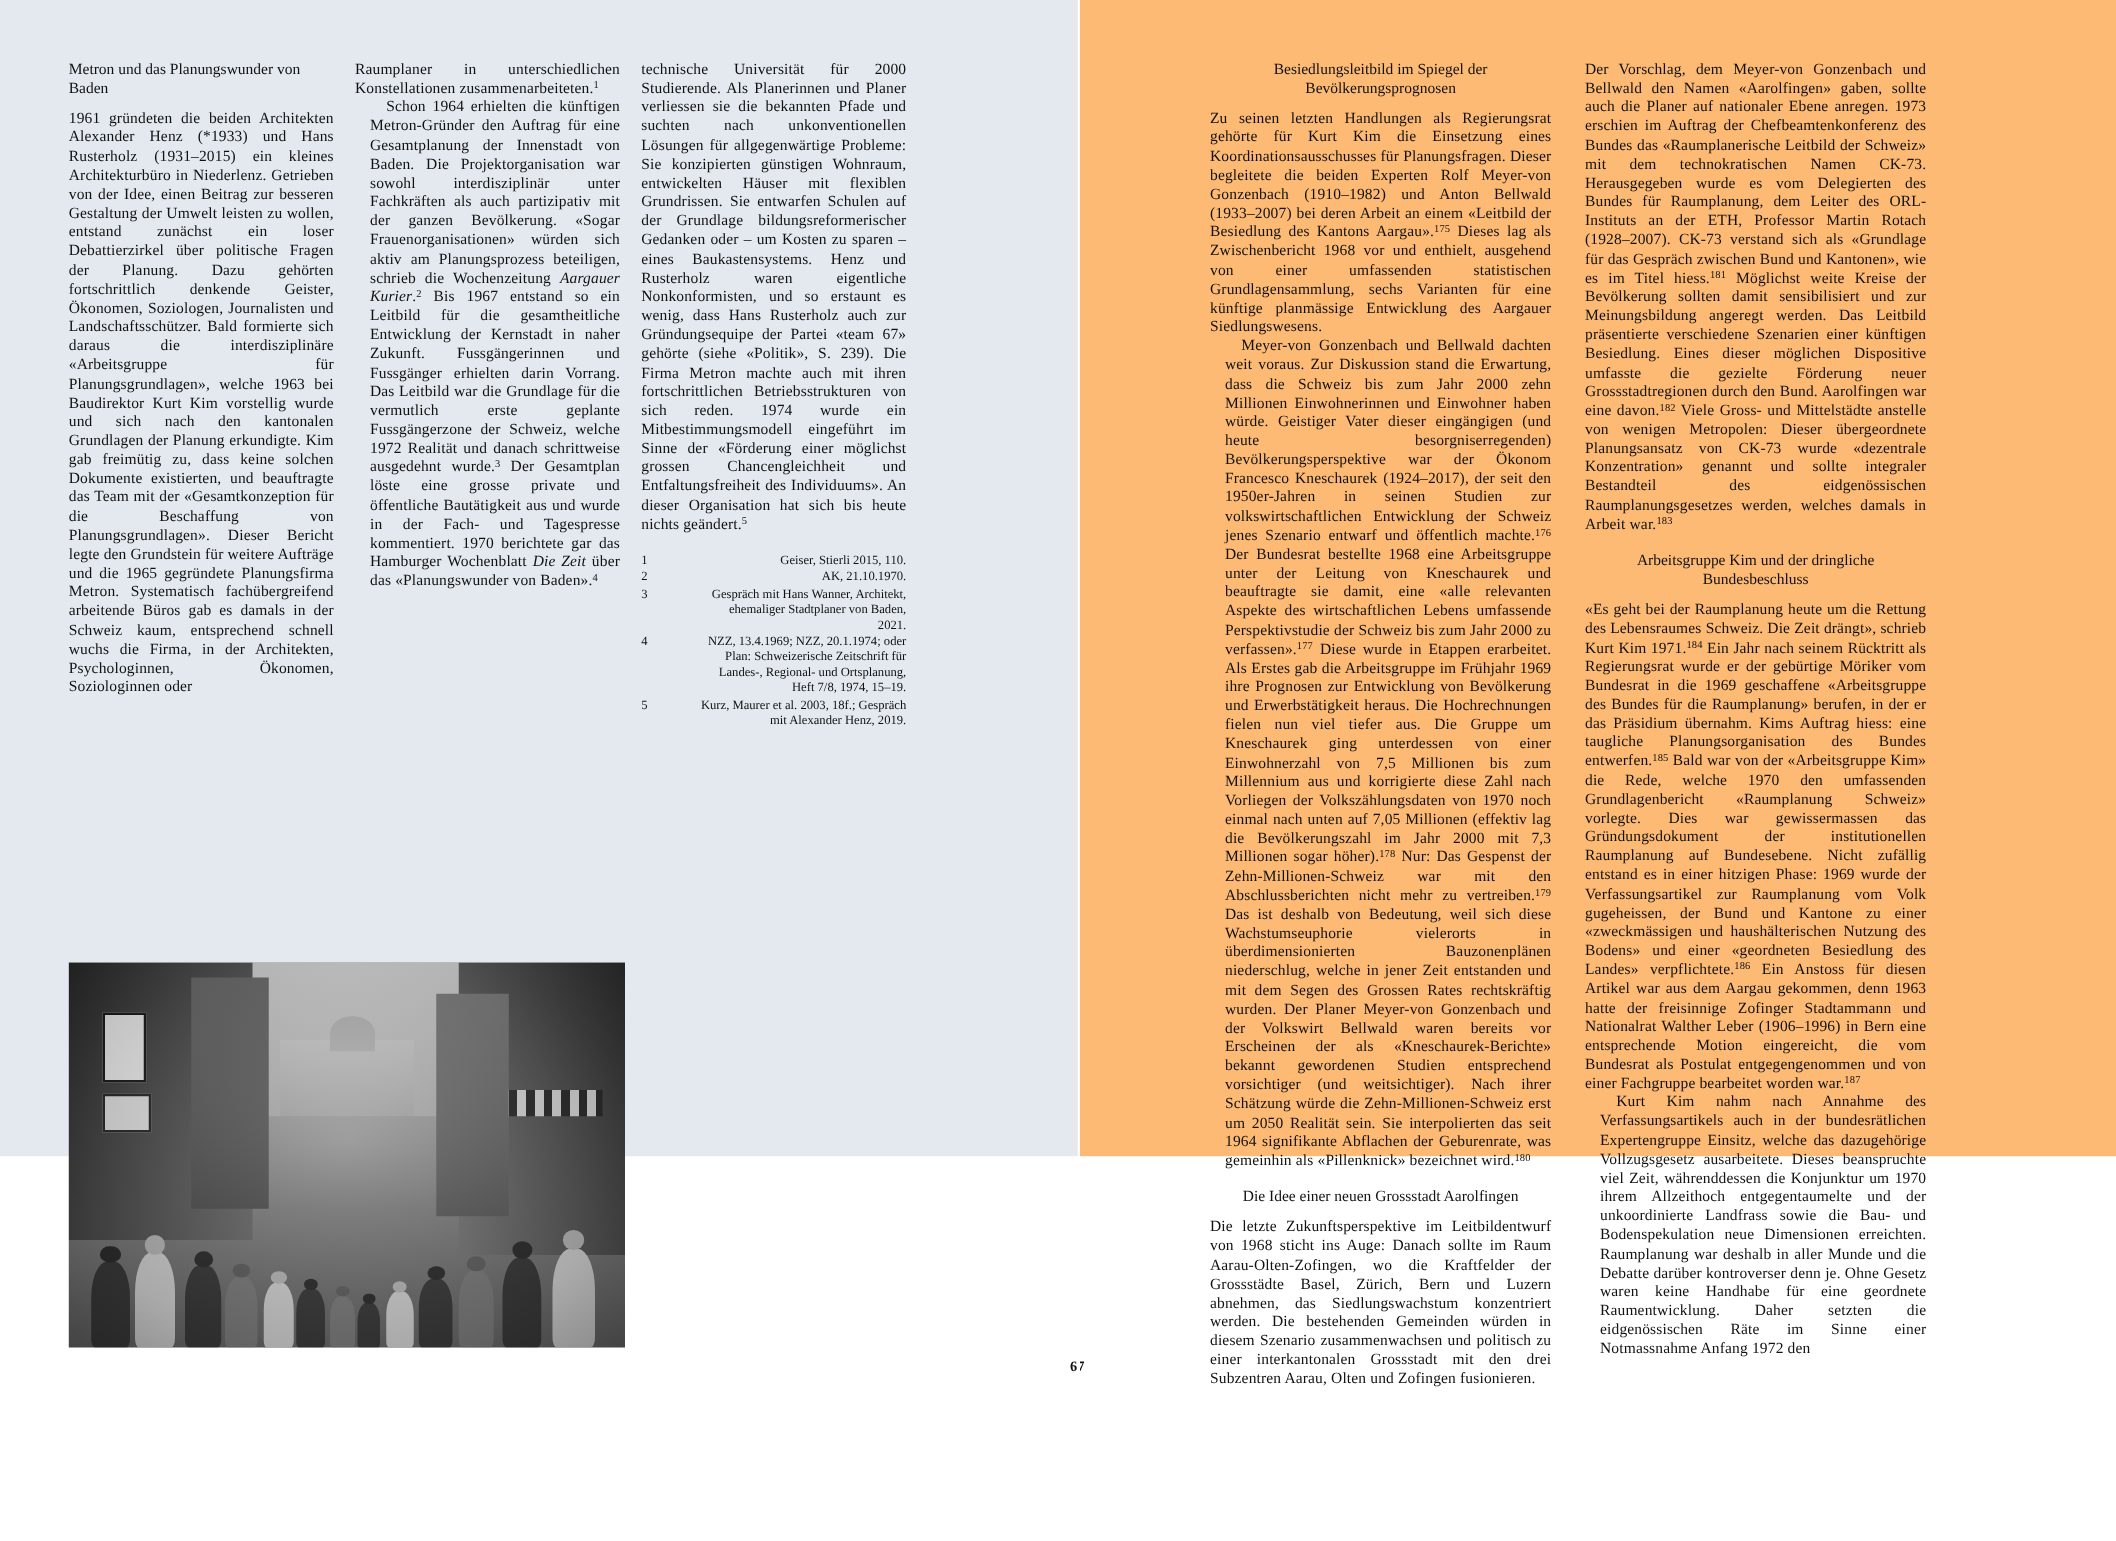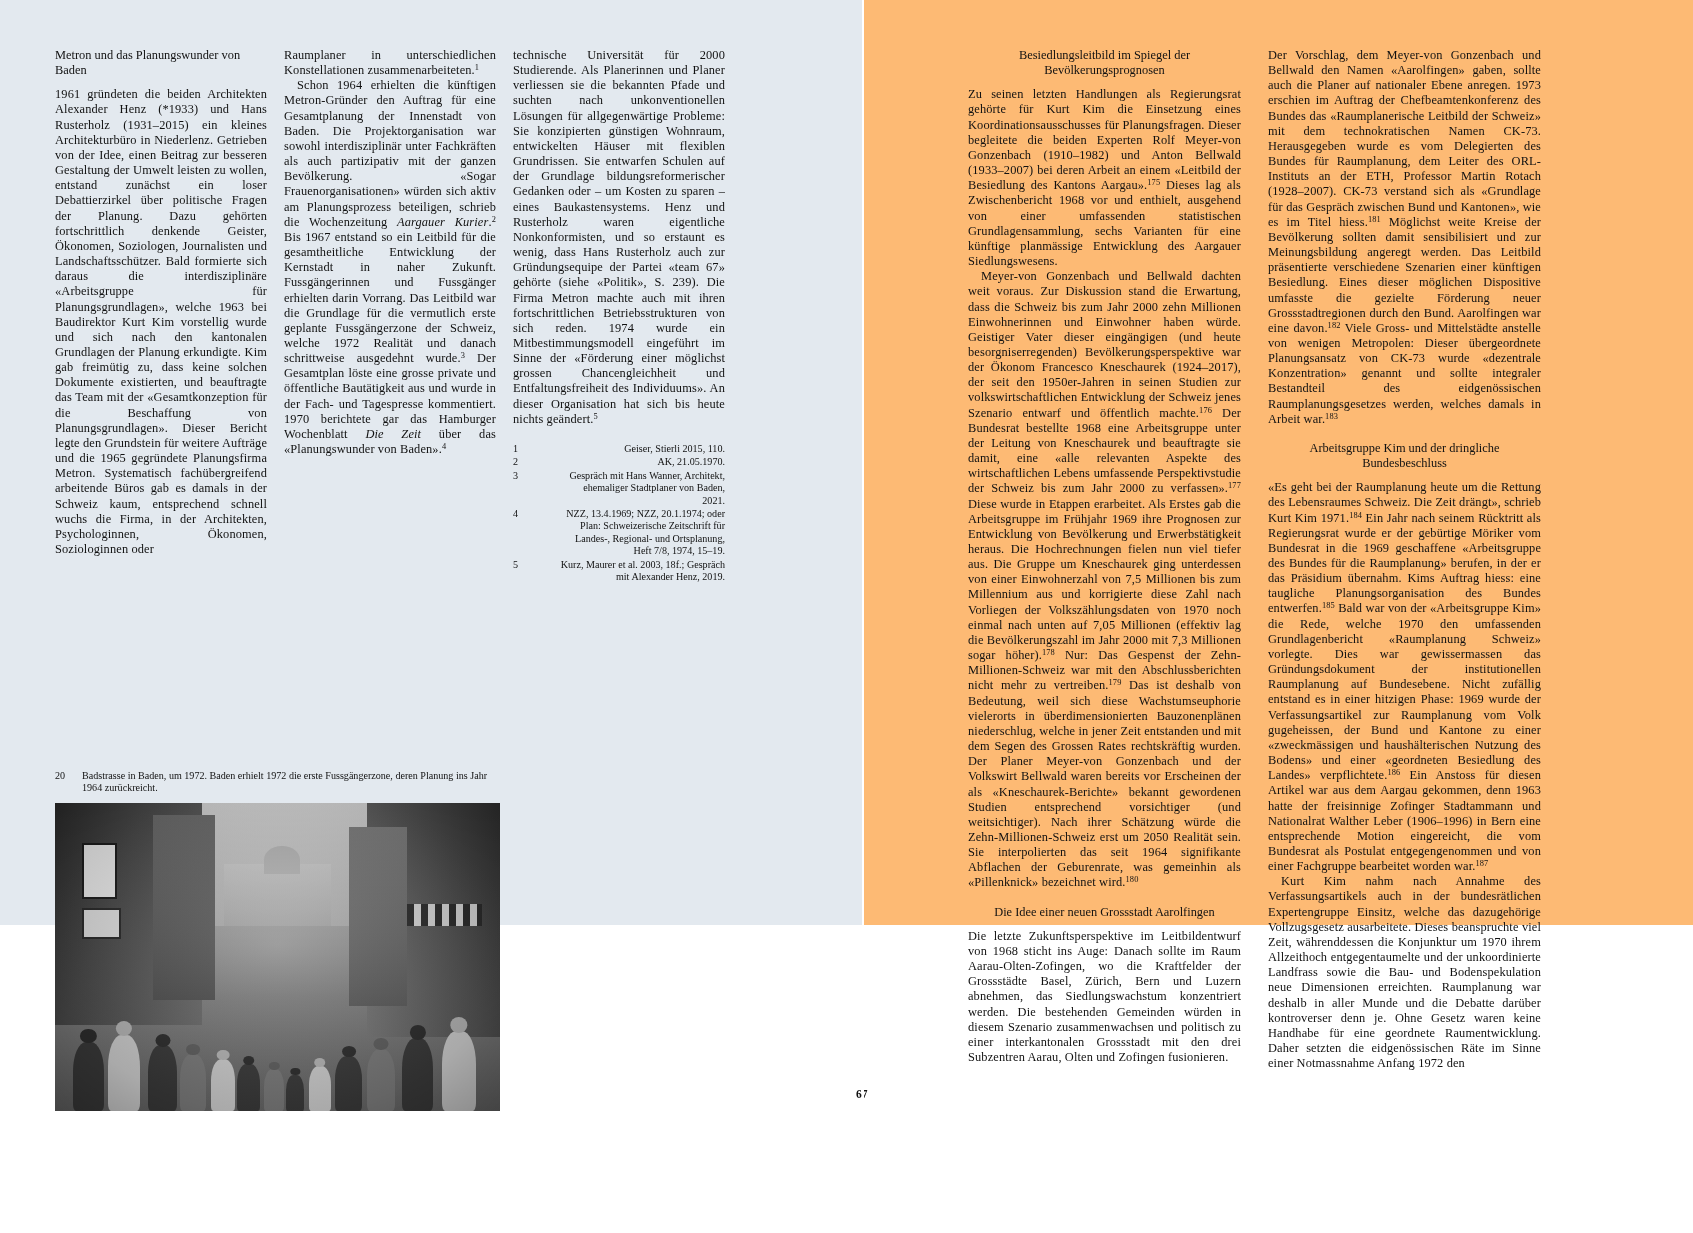--- a/index.html
+++ b/index.html
@@ -56,20 +56,21 @@
     text-align: justify;
     text-justify: inter-word;
     hyphens: auto;
     -webkit-hyphens: auto;
     font-size: 12.4px;
     line-height: 15.15px;
     letter-spacing: 0.01em;
   }
   p.indent {
     text-indent: 13px;
+    margin-left: 12px;
   }
   .sec-title {
     margin: 0 0 9px 0;
     font-size: 12.4px;
     line-height: 15.15px;
     text-align: left;
   }
   .sec-title-center {
     margin: 0 0 9px 0;
     font-size: 12.4px;
@@ -242,44 +243,40 @@
       <div class="col" style="width:212px;">
         <p>technische Universität für 2000 Studierende. Als Planerinnen und Planer verliessen sie die bekannten Pfade und suchten nach unkonventionellen Lösungen für allgegenwärtige Probleme: Sie konzipierten günstigen Wohnraum, entwickelten Häuser mit flexiblen Grundrissen. Sie entwarfen Schulen auf der Grundlage bildungsreformerischer Gedanken oder – um Kosten zu sparen – eines Baukastensystems. Henz und Rusterholz waren eigentliche Nonkonformisten, und so erstaunt es wenig, dass Hans Rusterholz auch zur Gründungsequipe der Partei «team 67» gehörte (siehe «Politik», S. 239). Die Firma Metron machte auch mit ihren fortschrittlichen Betriebsstrukturen von sich reden. 1974 wurde ein Mitbestimmungsmodell eingeführt im Sinne der «Förderung einer möglichst grossen Chancengleichheit und Entfaltungsfreiheit des Individuums». An dieser Organisation hat sich bis heute nichts geändert.<sup>5</sup></p>
 
         <div class="footnotes">
           <div class="fn">
             <div class="fn-num">1</div>
             <div class="fn-txt">Geiser, Stierli 2015, 110.</div>
           </div>
           <div class="fn">
             <div class="fn-num">2</div>
-            <div class="fn-txt">AK, 21.05.1970.</div>
+            <div class="fn-txt">AK, 21.10.1970.</div>
           </div>
           <div class="fn">
             <div class="fn-num">3</div>
             <div class="fn-txt">Gespräch mit Hans Wanner, Architekt, ehemaliger Stadtplaner von Baden, 2021.</div>
           </div>
           <div class="fn">
             <div class="fn-num">4</div>
             <div class="fn-txt">NZZ, 13.4.1969; NZZ, 20.1.1974; oder Plan: Schweizerische Zeitschrift für Landes-, Regional- und Ortsplanung, Heft 7/8, 1974, 15–19.</div>
           </div>
           <div class="fn">
             <div class="fn-num">5</div>
             <div class="fn-txt">Kurz, Maurer et al. 2003, 18f.; Gespräch mit Alexander Henz, 2019.</div>
           </div>
         </div>
       </div>
 
     </div>
 
     <div class="figure-block">
-      <div class="fig-caption">
-        <div class="fig-num">20</div>
-        <div class="fig-text">Badstrasse in Baden, um 1972. Baden erhielt 1972 die erste Fussgängerzone, deren Planung ins Jahr 1964 zurückreicht.</div>
-      </div>
       <div class="photo">
         <div class="sky"></div>
         <div class="bld-center"></div>
         <div class="dome"></div>
         <div class="ground"></div>
         <div class="bld-left"></div>
         <div class="bld-left2"></div>
         <div class="bld-right"></div>
         <div class="bld-right2"></div>
         <div class="sign"></div>

